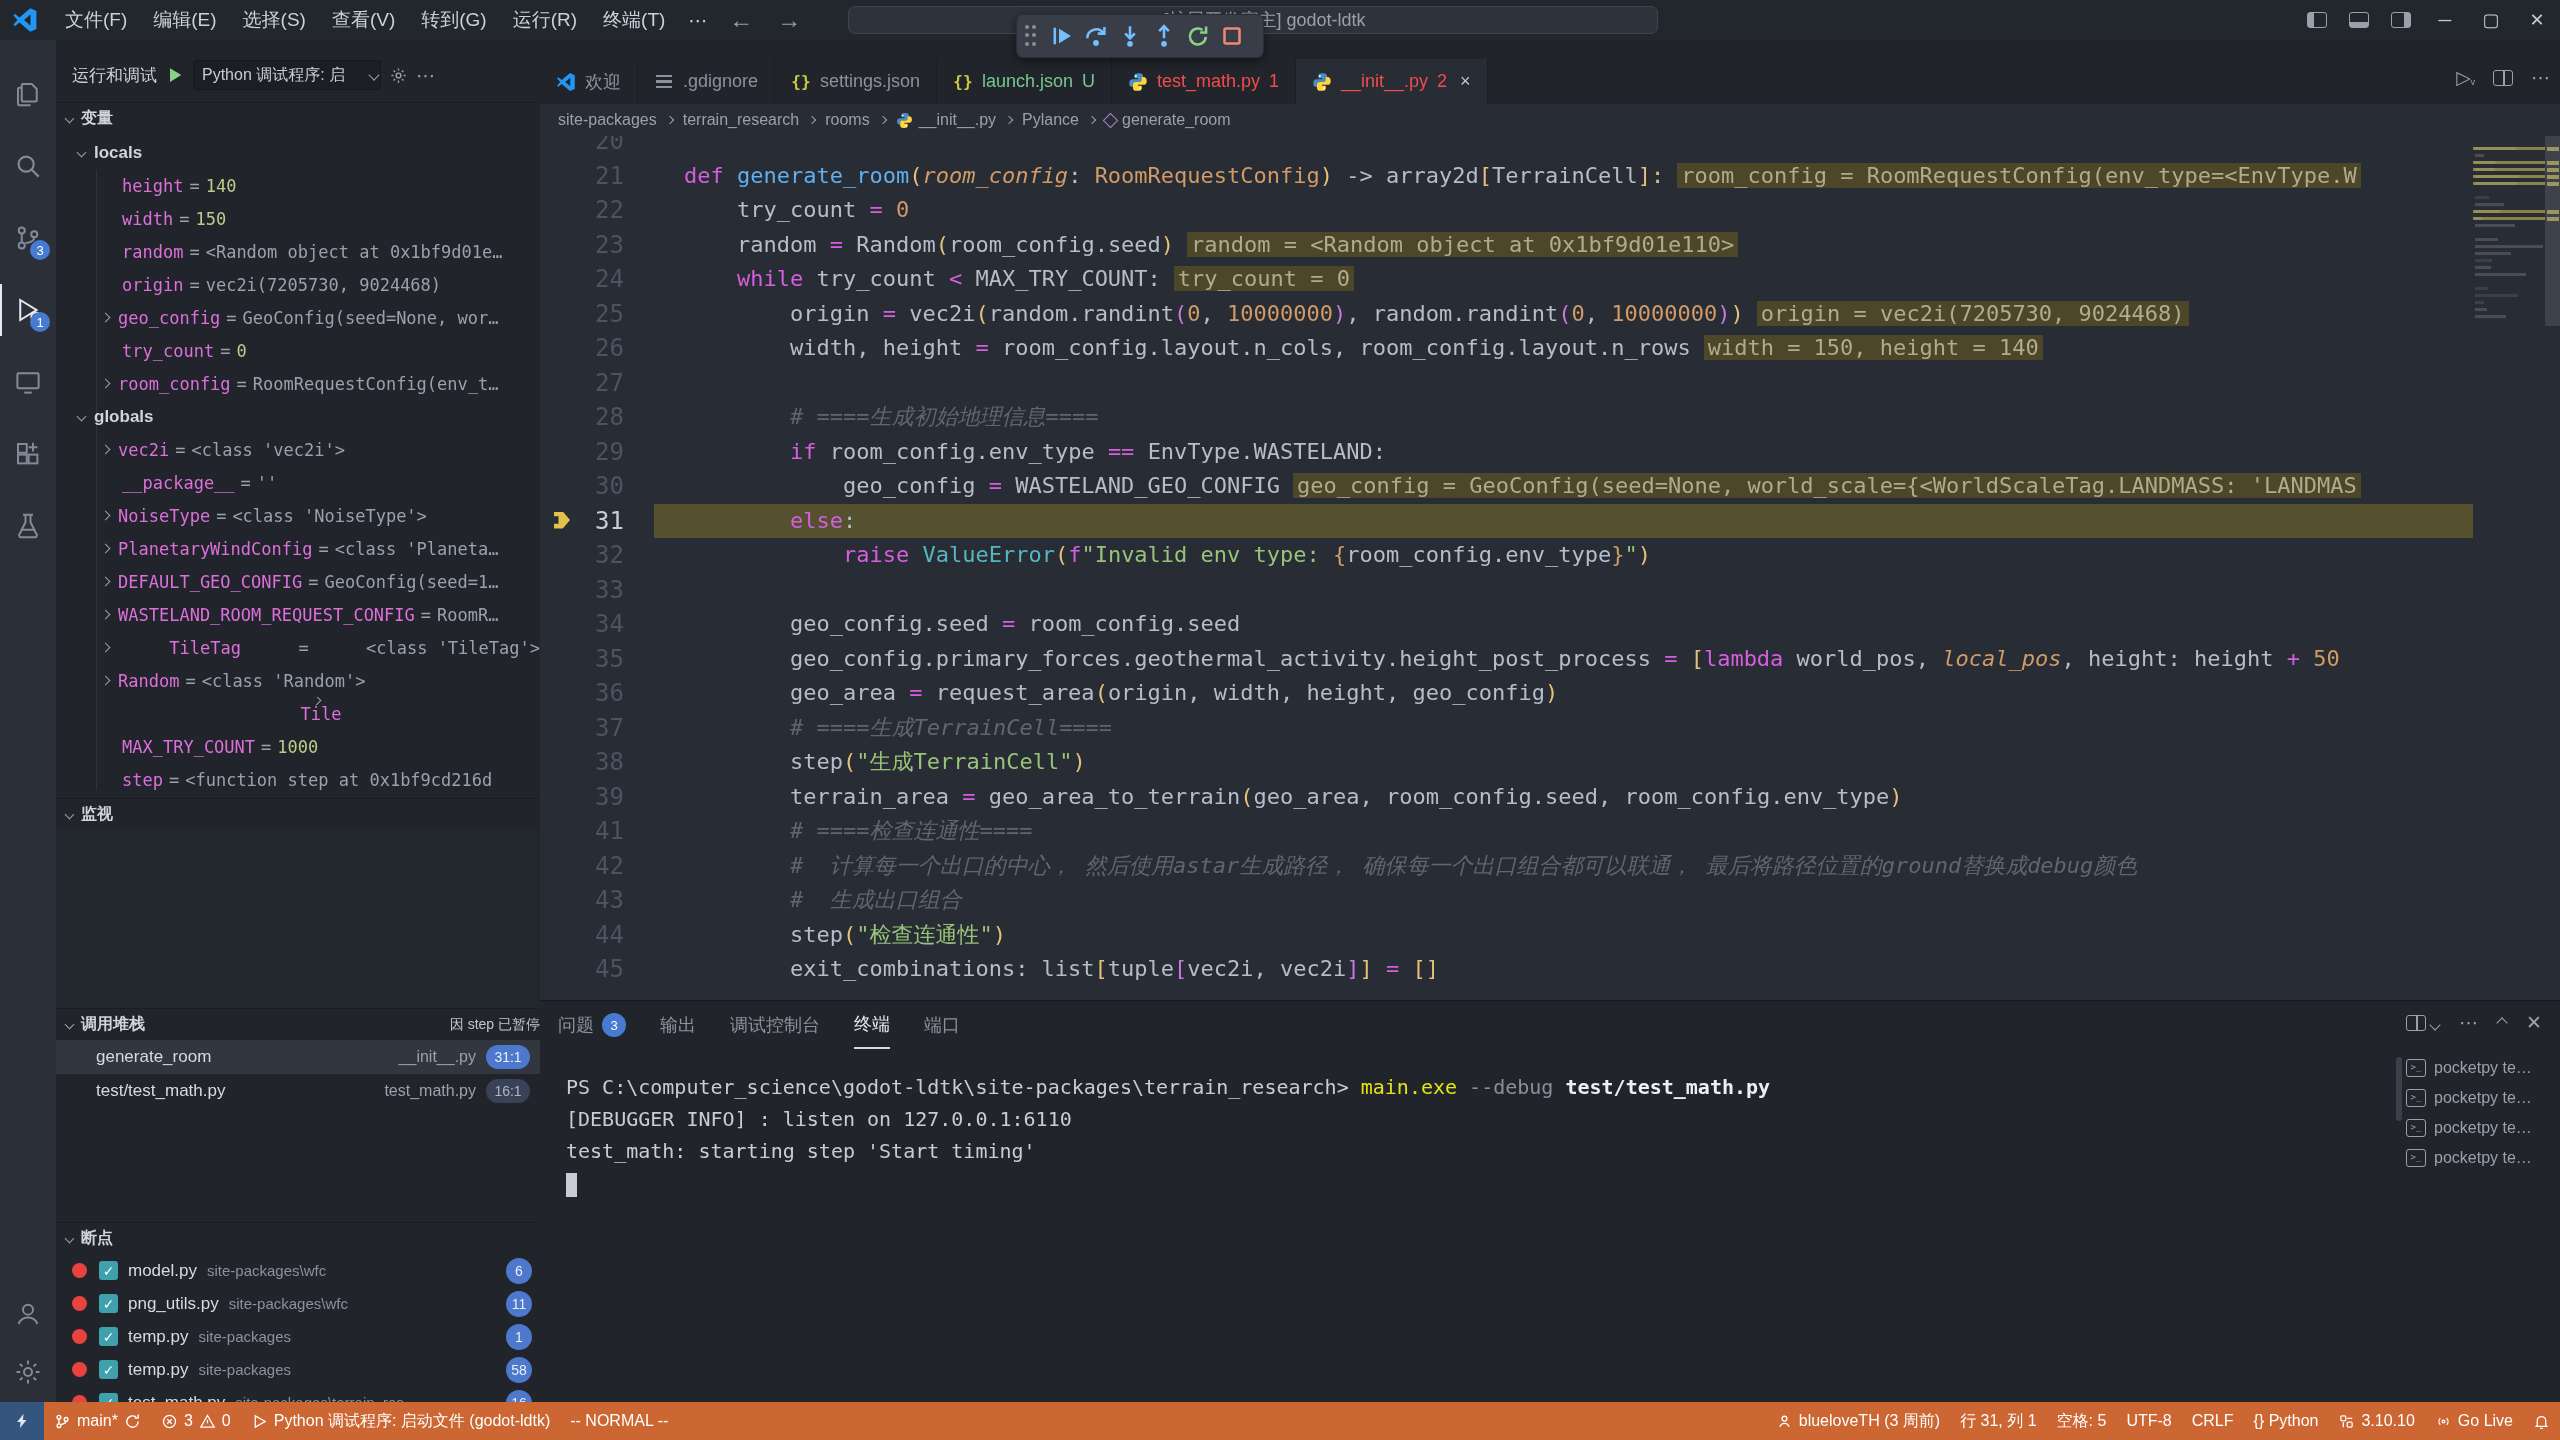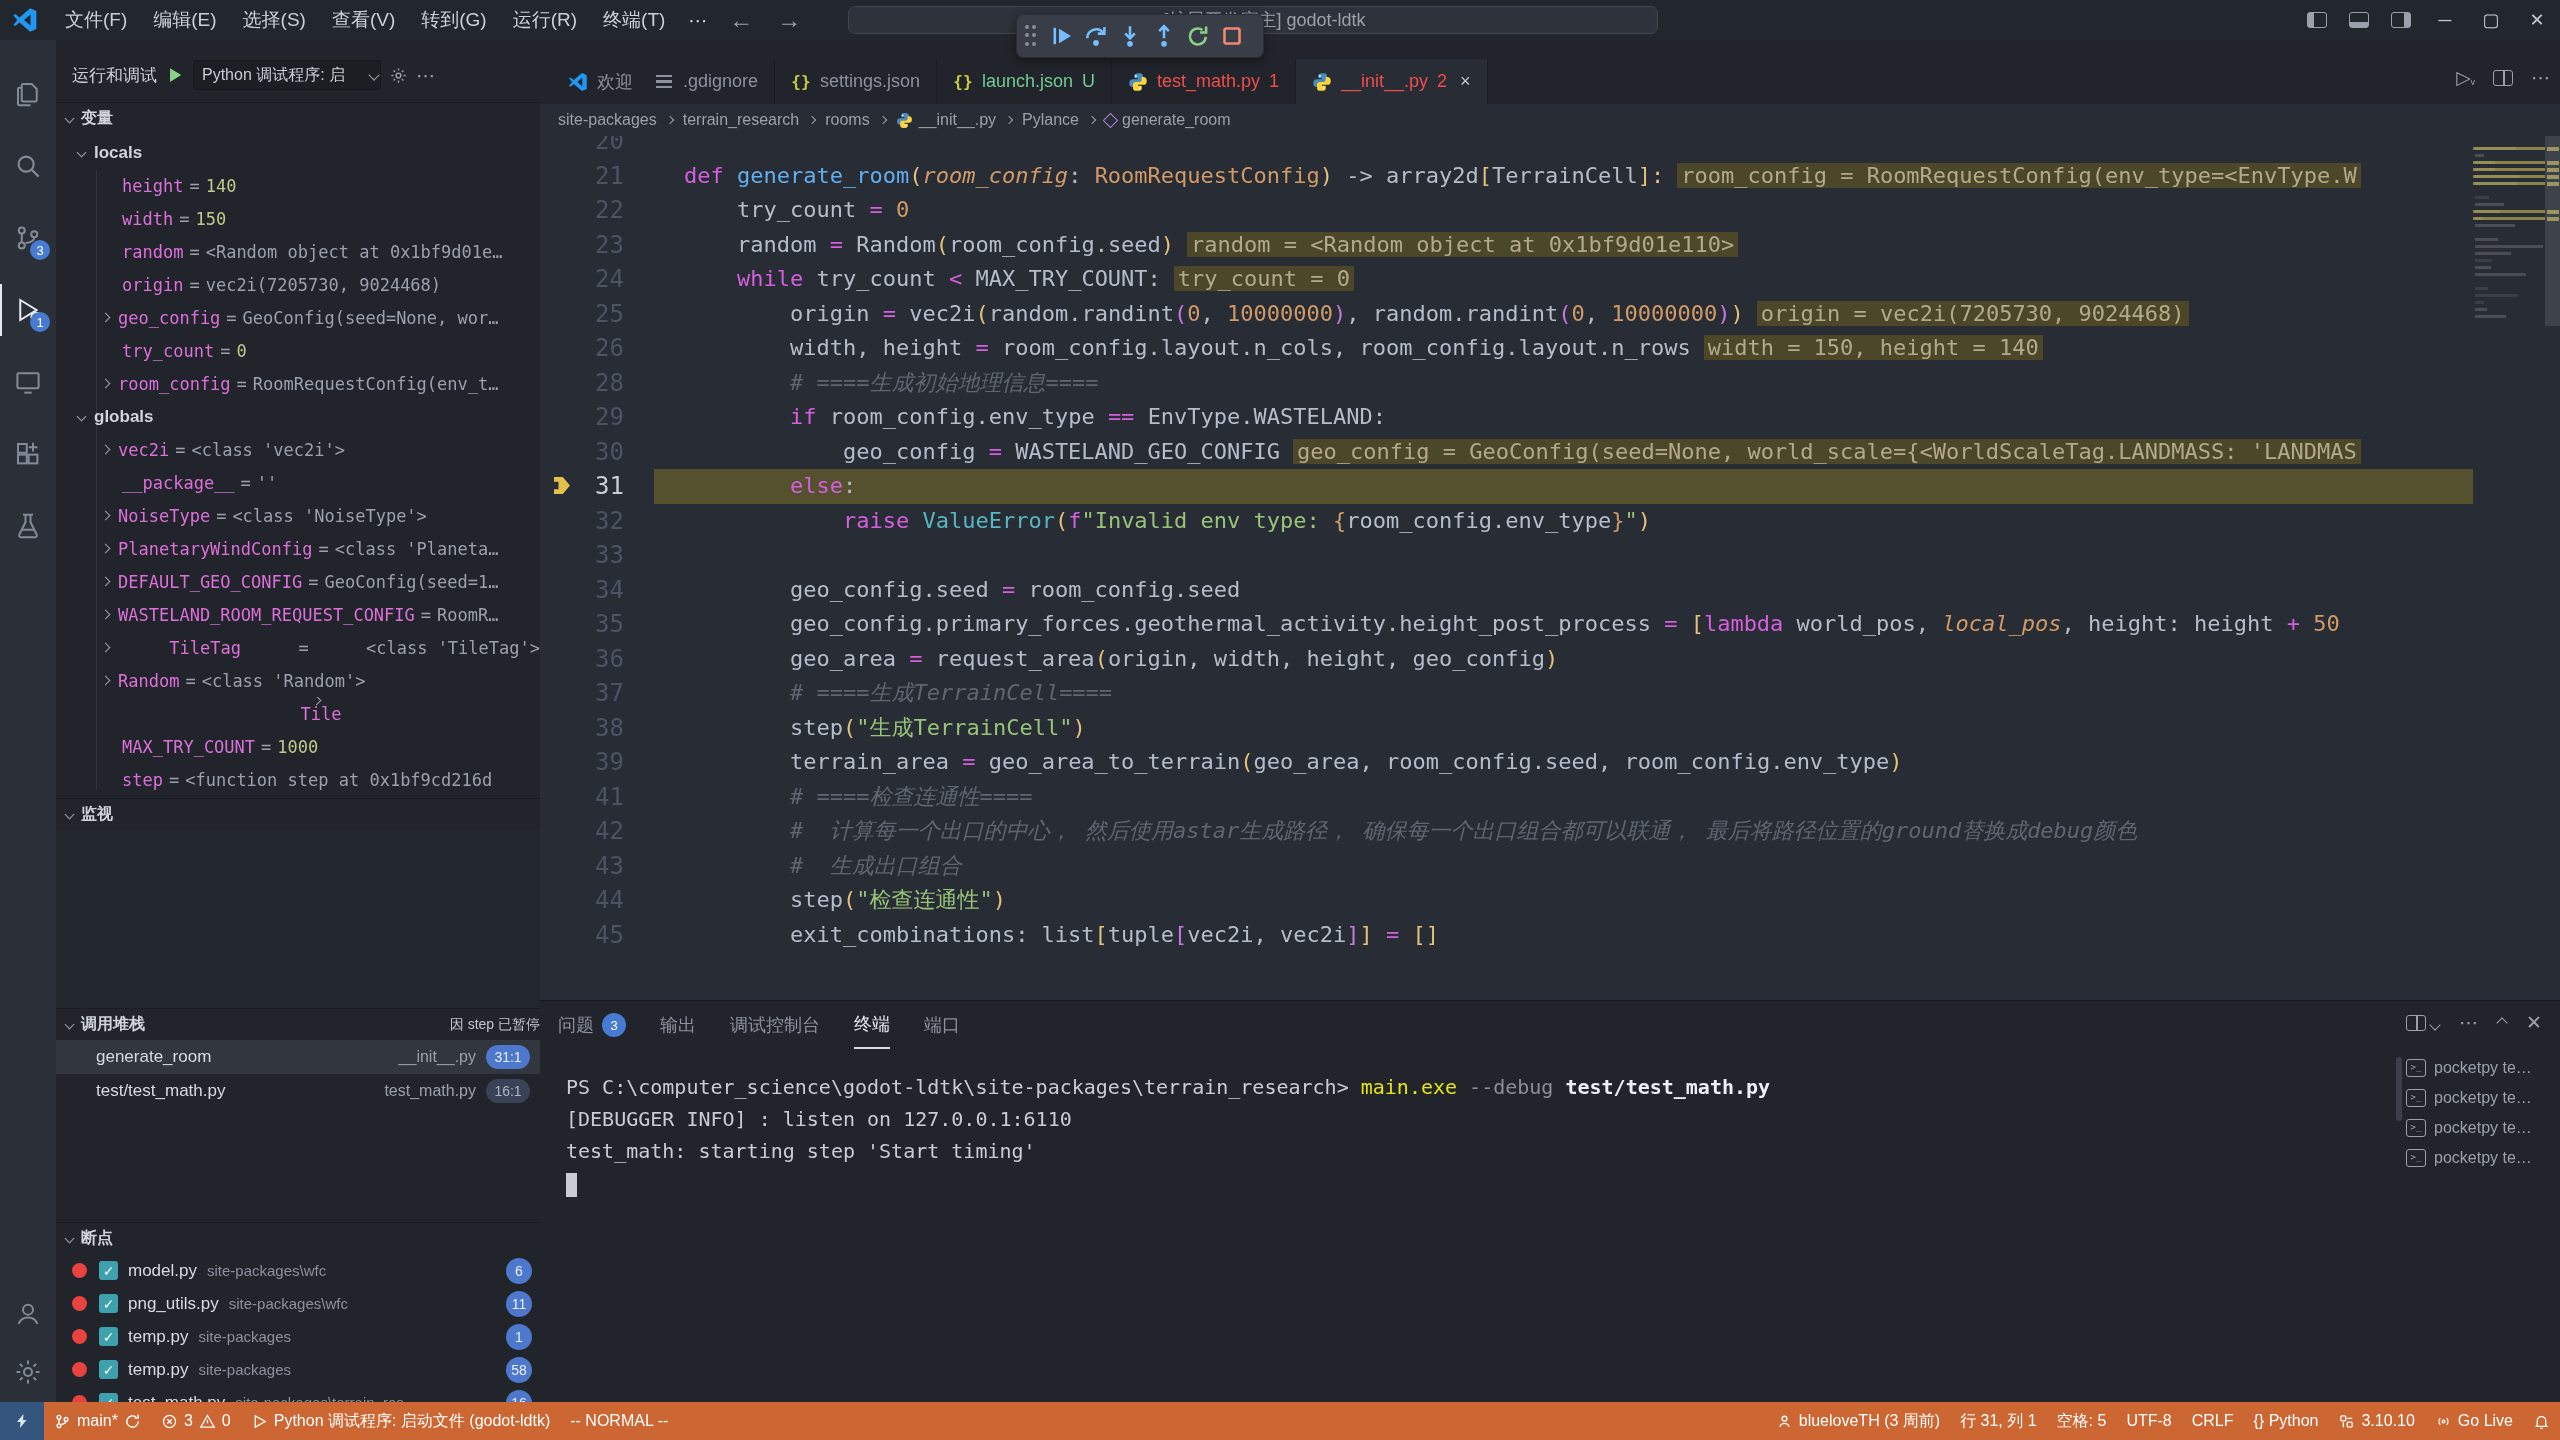--- a/index.html
+++ b/index.html
@@ -478,21 +478,21 @@
           <span class="bp-check">✓</span>
           <span class="bp-file">test_math.py</span>
           <span class="bp-path">site-packages\terrain_res…</span>
           <span class="bp-badge">16</span>
         </div>
       </div>
   </div>
 
   <div id="editor">
     <div id="tabstrip">
-        <div class="tab " style="left: 12px; text-align: center;">
+        <div class="tab " style="left: 0px; text-align: center;">
           <span class="ticon">
             <svg viewBox="0 0 16 16">
               <path fill="#2196f3" fill-rule="evenodd" d="M11.2 0.8 15 2.5v11L11.2 15.2 4.6 9.6 2 11.7 0.8 11l2.5-3L0.8 5 2 4.3l2.6 2.1L11.2 0.8zM11.4 4.6 7.4 8l4 3.4V4.6z"></path>
             </svg>
           </span>
           <span>欢迎</span>
         </div>
         <div class="tab " style="left: 98px;">
           <span class="ticon">
             <span class="list-ico">
@@ -578,20 +578,21 @@
         </span>
       </div>
     <div id="codewrap">
         <div class="code-line" style="margin-top: -12px;"><div class="cl-gut"><span class="cl-num">20</span></div><div class="cl-body"><span style="padding-left: 30px; display: inline-block;"></span></div></div>
         <div class="code-line"><div class="cl-gut"><span class="cl-num">21</span></div><div class="cl-body"><span style="padding-left: 30px; display: inline-block;"></span><span class="tok-k">def </span><span class="tok-f">generate_room</span><span class="tok-y">(</span><span class="tok-p">room_config</span><span class="tok-t">: </span><span class="tok-ty">RoomRequestConfig</span><span class="tok-y">)</span><span class="tok-t"> -&gt; array2d</span><span class="tok-y">[</span><span class="tok-t">TerrainCell</span><span class="tok-y">]:</span><span class="inline-hint">room_config = RoomRequestConfig(env_type=&lt;EnvType.W</span></div></div>
         <div class="code-line"><div class="cl-gut"><span class="cl-num">22</span></div><div class="cl-body"><span style="padding-left: 30px; display: inline-block;"></span><span class="tok-t">    try_count </span><span class="tok-o">= </span><span class="tok-n">0</span></div></div>
         <div class="code-line"><div class="cl-gut"><span class="cl-num">23</span></div><div class="cl-body"><span style="padding-left: 30px; display: inline-block;"></span><span class="tok-t">    random </span><span class="tok-o">= </span><span class="tok-t">Random</span><span class="tok-y">(</span><span class="tok-t">room_config.seed</span><span class="tok-y">)</span><span class="inline-hint">random = &lt;Random object at 0x1bf9d01e110&gt;</span></div></div>
         <div class="code-line"><div class="cl-gut"><span class="cl-num">24</span></div><div class="cl-body"><span style="padding-left: 30px; display: inline-block;"></span><span class="tok-t">    </span><span class="tok-k">while </span><span class="tok-t">try_count </span><span class="tok-o">&lt; </span><span class="tok-t">MAX_TRY_COUNT</span><span class="tok-t">:</span><span class="inline-hint">try_count = 0</span></div></div>
         <div class="code-line"><div class="cl-gut"><span class="cl-num">25</span></div><div class="cl-body"><span style="padding-left: 30px; display: inline-block;"></span><span class="tok-t">        origin </span><span class="tok-o">= </span><span class="tok-t">vec2i</span><span class="tok-y">(</span><span class="tok-t">random.randint</span><span class="tok-m">(</span><span class="tok-n">0</span><span class="tok-t">, </span><span class="tok-n">10000000</span><span class="tok-m">)</span><span class="tok-t">, random.randint</span><span class="tok-m">(</span><span class="tok-n">0</span><span class="tok-t">, </span><span class="tok-n">10000000</span><span class="tok-m">)</span><span class="tok-y">)</span><span class="inline-hint">origin = vec2i(7205730, 9024468)</span></div></div>
         <div class="code-line"><div class="cl-gut"><span class="cl-num">26</span></div><div class="cl-body"><span style="padding-left: 30px; display: inline-block;"></span><span class="tok-t">        width, height </span><span class="tok-o">= </span><span class="tok-t">room_config.layout.n_cols, room_config.layout.n_rows</span><span class="inline-hint">width = 150, height = 140</span></div></div>
+        <div class="code-line"><div class="cl-gut"><span class="cl-num">27</span></div><div class="cl-body"><span style="padding-left: 30px; display: inline-block;"></span></div></div>
         <div class="code-line"><div class="cl-gut"><span class="cl-num">28</span></div><div class="cl-body"><span style="padding-left: 30px; display: inline-block;"></span><span class="tok-c">        # ====生成初始地理信息====</span></div></div>
         <div class="code-line"><div class="cl-gut"><span class="cl-num">29</span></div><div class="cl-body"><span style="padding-left: 30px; display: inline-block;"></span><span class="tok-t">        </span><span class="tok-k">if </span><span class="tok-t">room_config.env_type </span><span class="tok-o">== </span><span class="tok-t">EnvType.WASTELAND</span><span class="tok-t">:</span></div></div>
         <div class="code-line"><div class="cl-gut"><span class="cl-num">30</span></div><div class="cl-body"><span style="padding-left: 30px; display: inline-block;"></span><span class="tok-t">            geo_config </span><span class="tok-o">= </span><span class="tok-t">WASTELAND_GEO_CONFIG</span><span class="inline-hint">geo_config = GeoConfig(seed=None, world_scale={&lt;WorldScaleTag.LANDMASS: 'LANDMAS</span></div></div>
         <div class="code-line hl"><div class="cl-gut"><span class="hl-arrow"></span><span class="cl-num">31</span></div><div class="cl-body"><span style="padding-left: 30px; display: inline-block;"></span><span class="tok-t">        </span><span class="tok-k">else</span><span class="tok-t">:</span></div></div>
         <div class="code-line"><div class="cl-gut"><span class="cl-num">32</span></div><div class="cl-body"><span style="padding-left: 30px; display: inline-block;"></span><span class="tok-t">            </span><span class="tok-k">raise </span><span class="tok-e">ValueError</span><span class="tok-y">(</span><span class="tok-k">f</span><span class="tok-s">"Invalid env type: </span><span class="tok-b">{</span><span class="tok-t">room_config.env_type</span><span class="tok-b">}</span><span class="tok-s">"</span><span class="tok-y">)</span></div></div>
         <div class="code-line"><div class="cl-gut"><span class="cl-num">33</span></div><div class="cl-body"><span style="padding-left: 30px; display: inline-block;"></span></div></div>
         <div class="code-line"><div class="cl-gut"><span class="cl-num">34</span></div><div class="cl-body"><span style="padding-left: 30px; display: inline-block;"></span><span class="tok-t">        geo_config.seed </span><span class="tok-o">= </span><span class="tok-t">room_config.seed</span></div></div>
         <div class="code-line"><div class="cl-gut"><span class="cl-num">35</span></div><div class="cl-body"><span style="padding-left: 30px; display: inline-block;"></span><span class="tok-t">        geo_config.primary_forces.geothermal_activity.height_post_process </span><span class="tok-o">= </span><span class="tok-y">[</span><span class="tok-k">lambda </span><span class="tok-t">world_pos, </span><span class="tok-p">local_pos</span><span class="tok-t">, height: height </span><span class="tok-o">+ </span><span class="tok-n">50</span></div></div>
         <div class="code-line"><div class="cl-gut"><span class="cl-num">36</span></div><div class="cl-body"><span style="padding-left: 30px; display: inline-block;"></span><span class="tok-t">        geo_area </span><span class="tok-o">= </span><span class="tok-t">request_area</span><span class="tok-y">(</span><span class="tok-t">origin, width, height, geo_config</span><span class="tok-y">)</span></div></div>
         <div class="code-line"><div class="cl-gut"><span class="cl-num">37</span></div><div class="cl-body"><span style="padding-left: 30px; display: inline-block;"></span><span class="tok-c">        # ====生成TerrainCell====</span></div></div>

